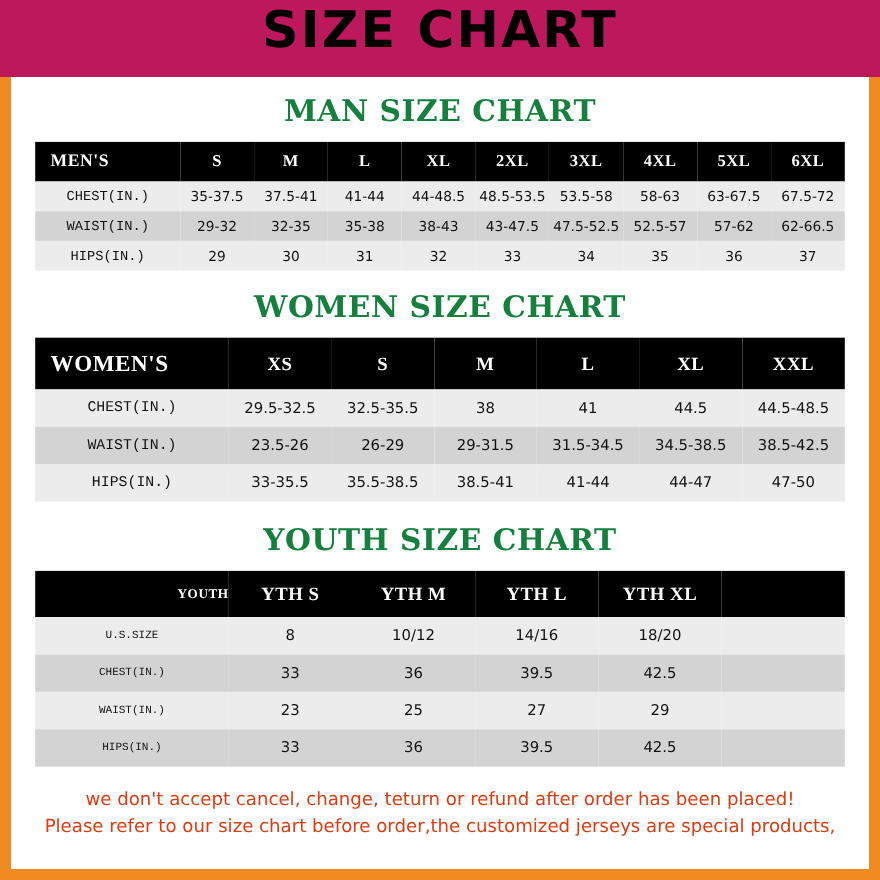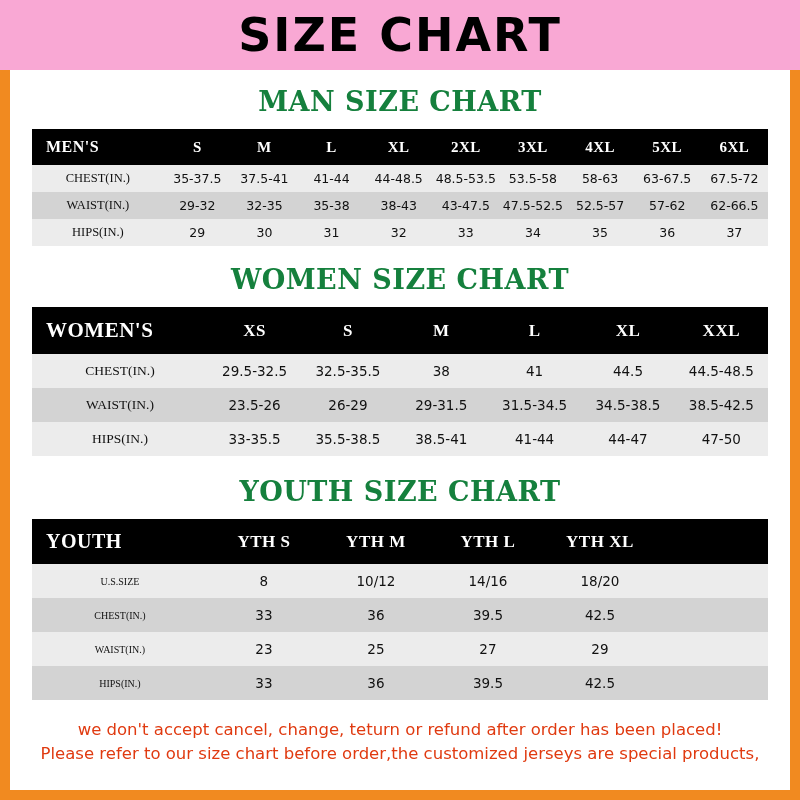--- a/index.html
+++ b/index.html
@@ -18,23 +18,23 @@
     width: 800px;
     height: 800px;
     box-sizing: border-box;
     background: #ffffff;
     border-left: 10px solid #f18a20;
     border-right: 10px solid #f18a20;
     border-bottom: 10px solid #f18a20;
   }
   .header-band {
     height: 70px;
-    background: #f9a8d4;
+    background: #be185d;
     display: flex;
-    align-items: center;
+    align-items: flex-start;
     justify-content: center;
     margin: 0 -10px;
   }
   .header-title {
     font-family: "DejaVu Sans", sans-serif;
     font-weight: bold;
     font-size: 46px;
     letter-spacing: 2px;
     color: #000000;
   }
@@ -78,33 +78,33 @@
   table.size-table tbody tr.row-light { background: #ececec; }
   table.size-table tbody tr.row-dark { background: #d3d3d3; }
   table.size-table tbody td {
     font-family: "DejaVu Sans", sans-serif;
     font-size: 12.5px;
     color: #111111;
     padding: 6px 0;
     text-align: center;
   }
   table.size-table tbody td.label-cell {
-    font-family: Liberation Serif, serif;
+    font-family: Liberation Mono, monospace;
     font-size: 12.5px;
     text-align: center;
     letter-spacing: 0px;
   }
   
   table.women-table tr.head-row th { font-size: 17px; padding: 11px 0; }
   table.women-table tr.head-row th.label-cell { font-size: 21px; }
   table.women-table tbody td { font-size: 13.5px; padding: 9px 0; }
   table.women-table tbody td.label-cell { font-size: 13.5px; }
 
   table.youth-table tr.head-row th { font-size: 17px; padding: 11px 0; }
-  table.youth-table tr.head-row th.label-cell { font-size: 20px; }
+  table.youth-table tr.head-row th.label-cell { font-size: 12px; text-align: right; }
   table.youth-table tbody td { font-size: 13.5px; padding: 9px 0; }
   table.youth-table tbody td.label-cell { font-size: 10px; }
 
   .footer-note {
     margin-top: 18px;
     text-align: center;
     color: #e03a10;
     font-family: "DejaVu Sans", sans-serif;
     font-size: 16.5px;
     line-height: 1.45;

